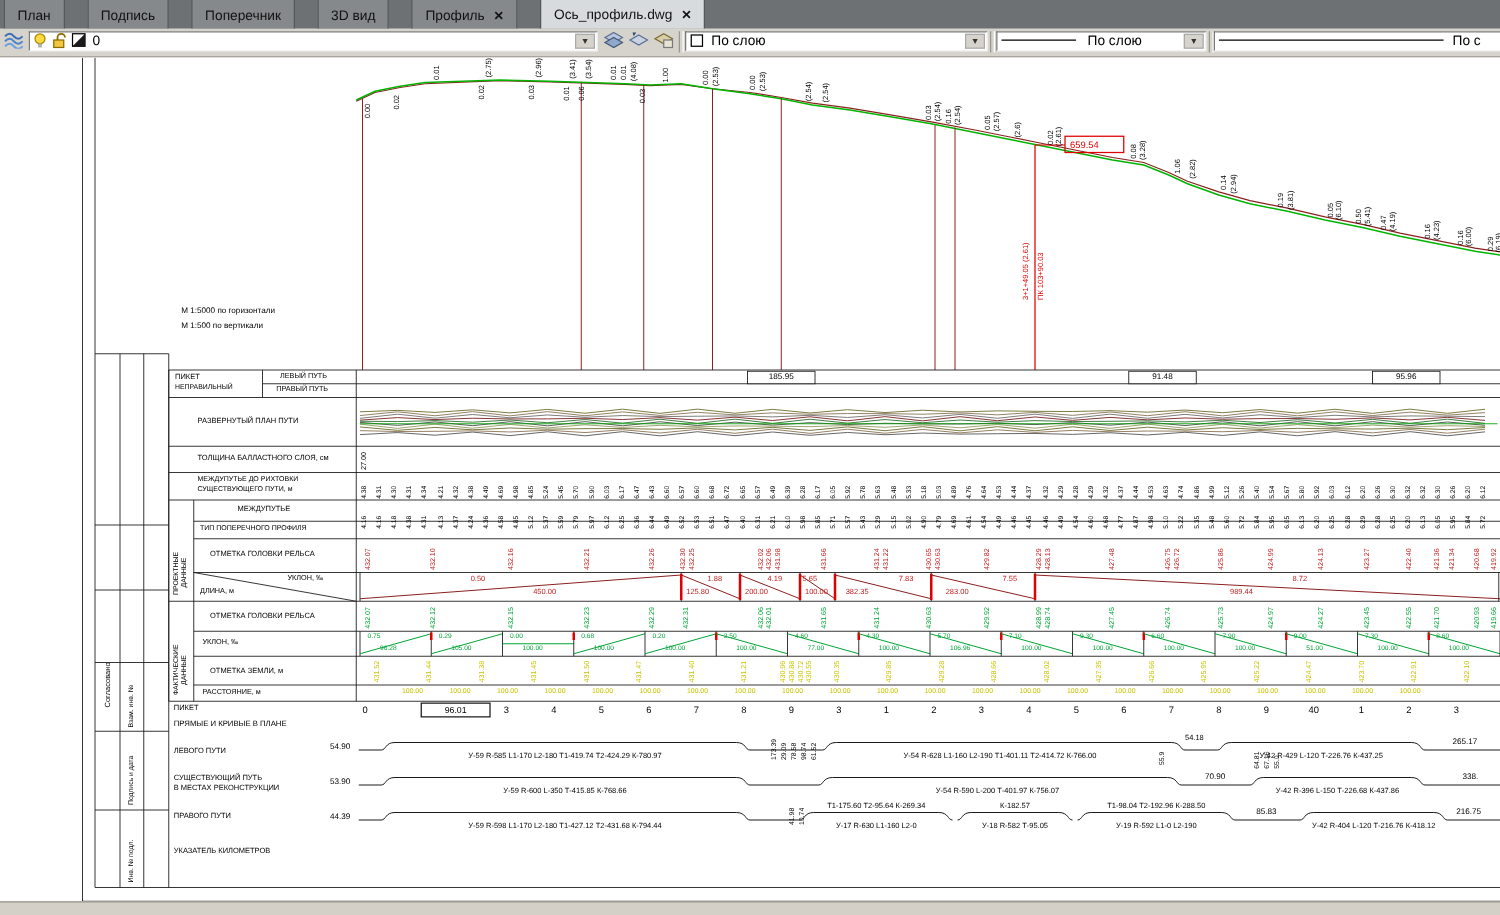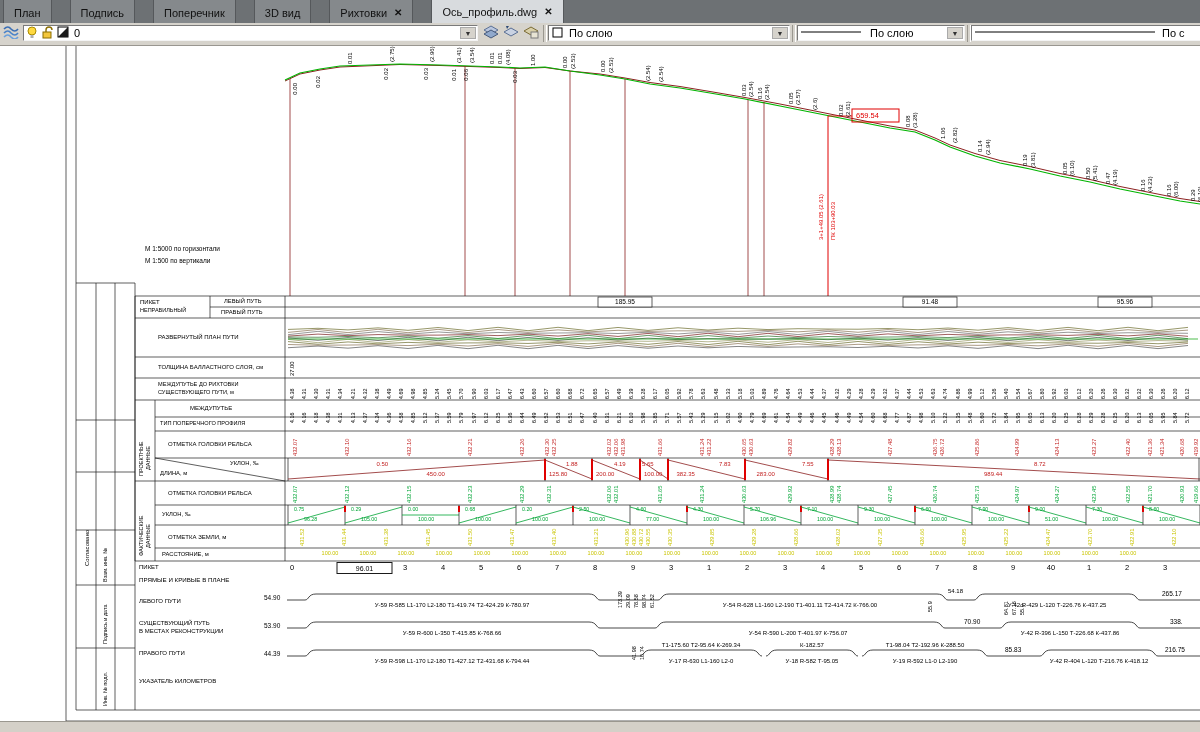--- a/index.html
+++ b/index.html
@@ -43,21 +43,21 @@
     <div class="tab">
       <span>Подпись</span>
     </div>
     <div class="tab">
       <span>Поперечник</span>
     </div>
     <div class="tab">
       <span>3D вид</span>
     </div>
     <div class="tab">
-      <span>Рихтовки</span>
+      <span>Профиль</span>
       <span class="x">✕</span>
     </div>
     <div class="tab active">
       <span>Ось_профиль.dwg</span>
       <span class="x">✕</span>
     </div>
   </div>
 
 <div class="toolbar">
   <span class="tbicon" style="left:3px">

